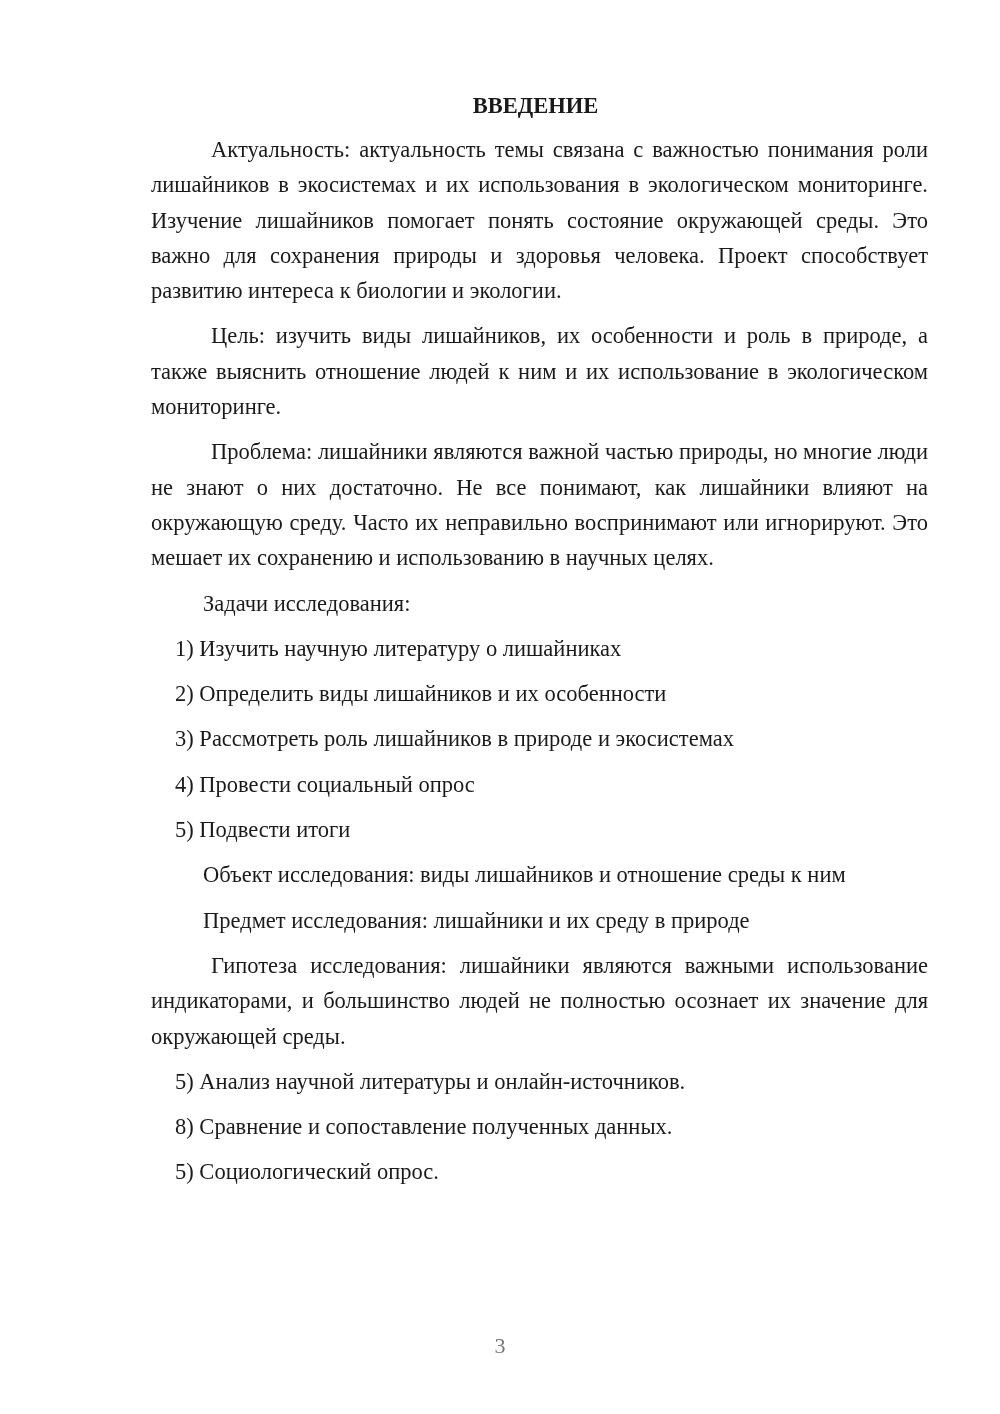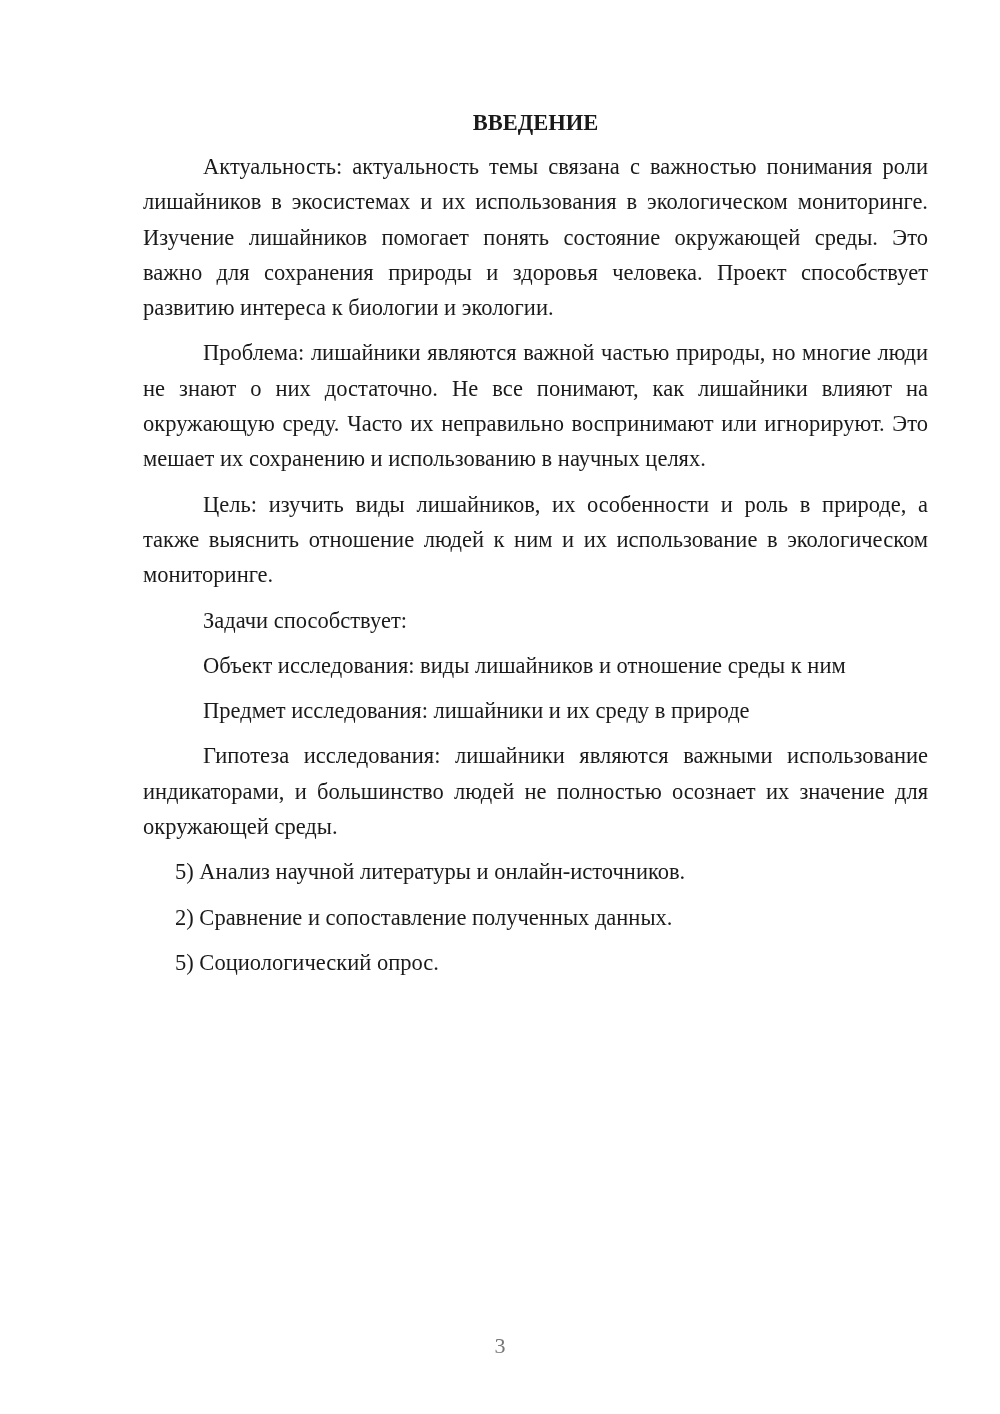--- a/index.html
+++ b/index.html
@@ -1,48 +1,55 @@
 <!DOCTYPE html>
 <html><head>
   <meta charset="utf-8">
   <style>
     html, body { margin: 0; padding: 0; background: #ffffff; }
     body { width: 1000px; height: 1414px; position: relative; overflow: hidden; }
     .page {
-      position: absolute; left: 143px; top: 108px; width: 785px;
+      position: absolute; left: 143px; top: 91px; width: 785px;
       font-family: "Liberation Serif", serif; font-size: 22.5px; color: #1a1a1a;
       line-height: 35.3px;
     }
     .title { text-align: center; font-weight: bold; margin: 0 0 11px 0; line-height: 30px; }
-    .para { text-align: justify; text-indent: 60px; margin: 0 0 10px 0; }
+    .para { text-align: justify; text-indent: 60px; margin: 0 0 10px 8px; }
     .line { margin: 0 0 10px 0; line-height: 35.3px; }
     .indent { padding-left: 60px; }
     .item { padding-left: 32px; }
     .pagenum {
       position: absolute; left: 0; width: 1000px; top: 1333px; text-align: center;
       font-family: "Liberation Serif", serif; font-size: 22px; color: #777777;
     }
   </style>
 </head>
 <body>
 
 <div class="page">
   <div class="title">ВВЕДЕНИЕ</div>
 
   <p class="para">Актуальность: актуальность темы связана с важностью понимания роли лишайников в экосистемах и их использования в экологическом мониторинге. Изучение лишайников помогает понять состояние окружающей среды. Это важно для сохранения природы и здоровья человека. Проект способствует развитию интереса к биологии и экологии.</p>
+  <p class="para">Цель: изучить виды лишайников, их особенности и роль в природе, а также выяснить отношение людей к ним и их использование в экологическом мониторинге.</p>
   <p class="para">Проблема: лишайники являются важной частью природы, но многие люди не знают о них достаточно. Не все понимают, как лишайники влияют на окружающую среду. Часто их неправильно воспринимают или игнорируют. Это мешает их сохранению и использованию в научных целях.</p>
-  <p class="para">Цель: изучить виды лишайников, их особенности и роль в природе, а также выяснить отношение людей к ним и их использование в экологическом мониторинге.</p>
 
-  <div class="line indent">Задачи способствует:</div>
+  <div class="line indent">Задачи исследования:</div>
+  <div>
+    <div class="line item">1) Изучить научную литературу о лишайниках</div>
+    <div class="line item">2) Определить виды лишайников и их особенности</div>
+    <div class="line item">3) Рассмотреть роль лишайников в природе и экосистемах</div>
+    <div class="line item">4) Провести социальный опрос</div>
+    <div class="line item">5) Подвести итоги</div>
+  </div>
 
   <div class="line indent">Объект исследования: виды лишайников и отношение среды к ним</div>
   <div class="line indent">Предмет исследования: лишайники и их среду в природе</div>
 
   <p class="para">Гипотеза исследования: лишайники являются важными использование индикаторами, и большинство людей не полностью осознает их значение для окружающей среды.</p>
 
   <div>
     <div class="line item">5) Анализ научной литературы и онлайн-источников.</div>
-    <div class="line item">2) Сравнение и сопоставление полученных данных.</div>
+    <div class="line item">8) Сравнение и сопоставление полученных данных.</div>
     <div class="line item">5) Социологический опрос.</div>
   </div>
 </div>
 
 <div class="pagenum">3</div>
 
 </body></html>

